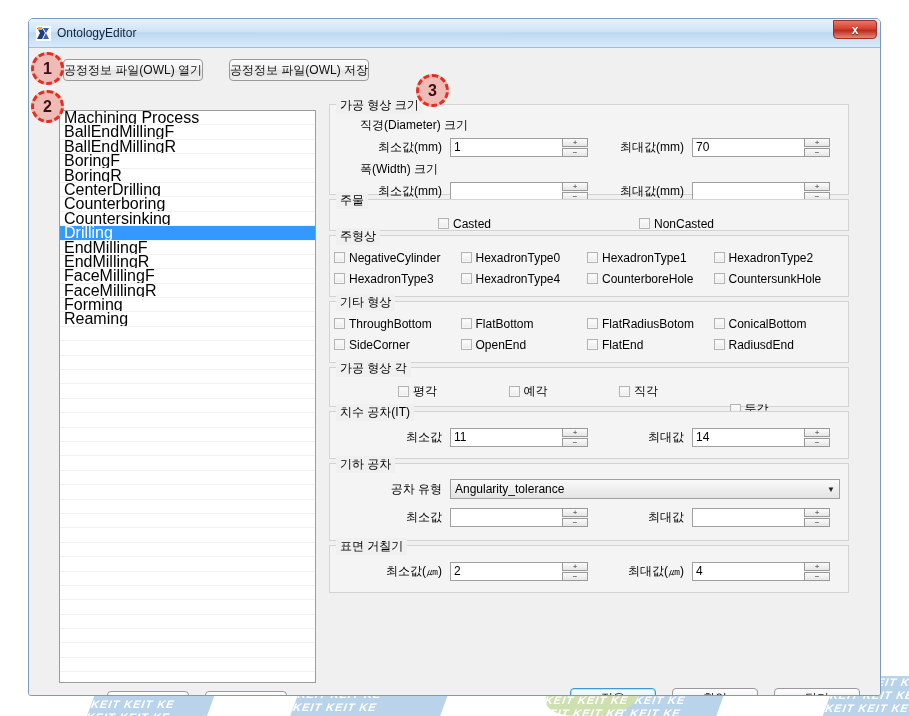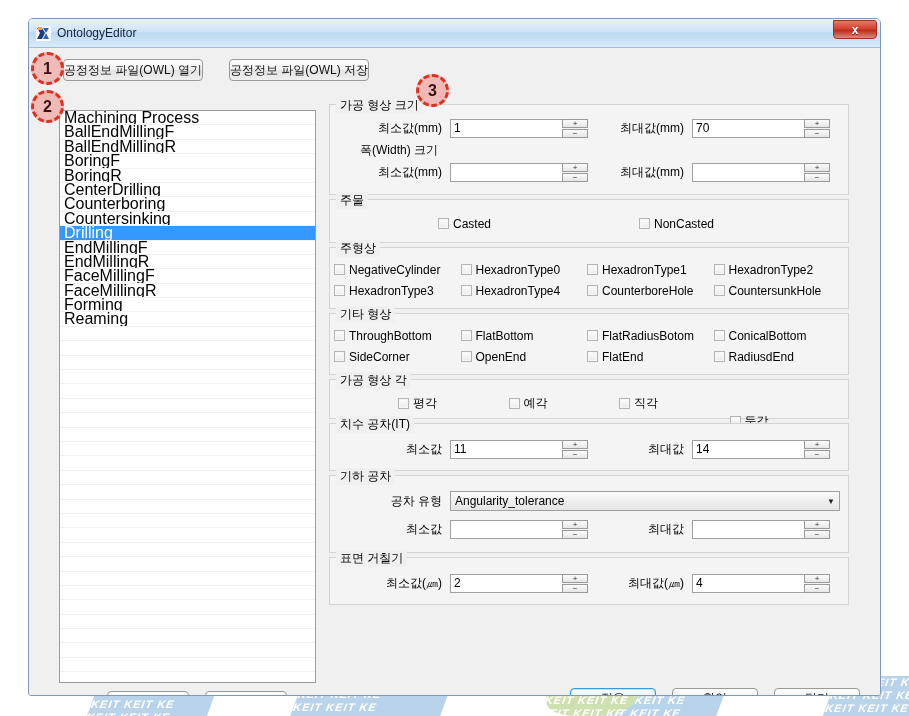--- a/index.html
+++ b/index.html
@@ -286,20 +286,21 @@
     <div class="bottom-left-btns">
       <div class="btn" id="add-proc">공정 추가</div>
       <div class="btn" id="del-proc">공정 삭제</div>
     </div>
 
     <div class="right">
 
       <div class="group" style="height:91px;">
         <div class="gtitle">가공 형상 크기</div>
         <div class="gbody" style="padding-top:12px;">
+          <div class="sublabel">직경(Diameter) 크기</div>
           <div class="fieldrow">
             <span class="flabel" style="width:104px;text-align:right;padding-right:8px;">최소값(mm)</span>
             <span class="spin-wrap">
               <span class="txt" style="width:112px;">1</span>
               <span class="spin">
                 <div>+</div>
                 <div>−</div>
               </span>
             </span>
             <span class="flabel" style="width:96px;text-align:right;padding-right:8px;">최대값(mm)</span>
@@ -326,21 +327,21 @@
               <span class="txt" style="width:112px;"></span>
               <span class="spin">
                 <div>+</div>
                 <div>−</div>
               </span>
             </span>
           </div>
         </div>
       </div>
 
-      <div class="group" style="height:44px;">
+      <div class="group" style="height:32px;">
         <div class="gtitle">주물</div>
         <div class="gbody" style="padding-top:13px;">
           <div class="cbrow" id="casting-row" style="padding-left: 100px;">
               <span class="cbcell" style="width: 255px;">
                 <span class="cb"></span>
                 <span>Casted</span>
               </span>
               <span class="cbcell" style="width: 255px;">
                 <span class="cb"></span>
                 <span>NonCasted</span>

